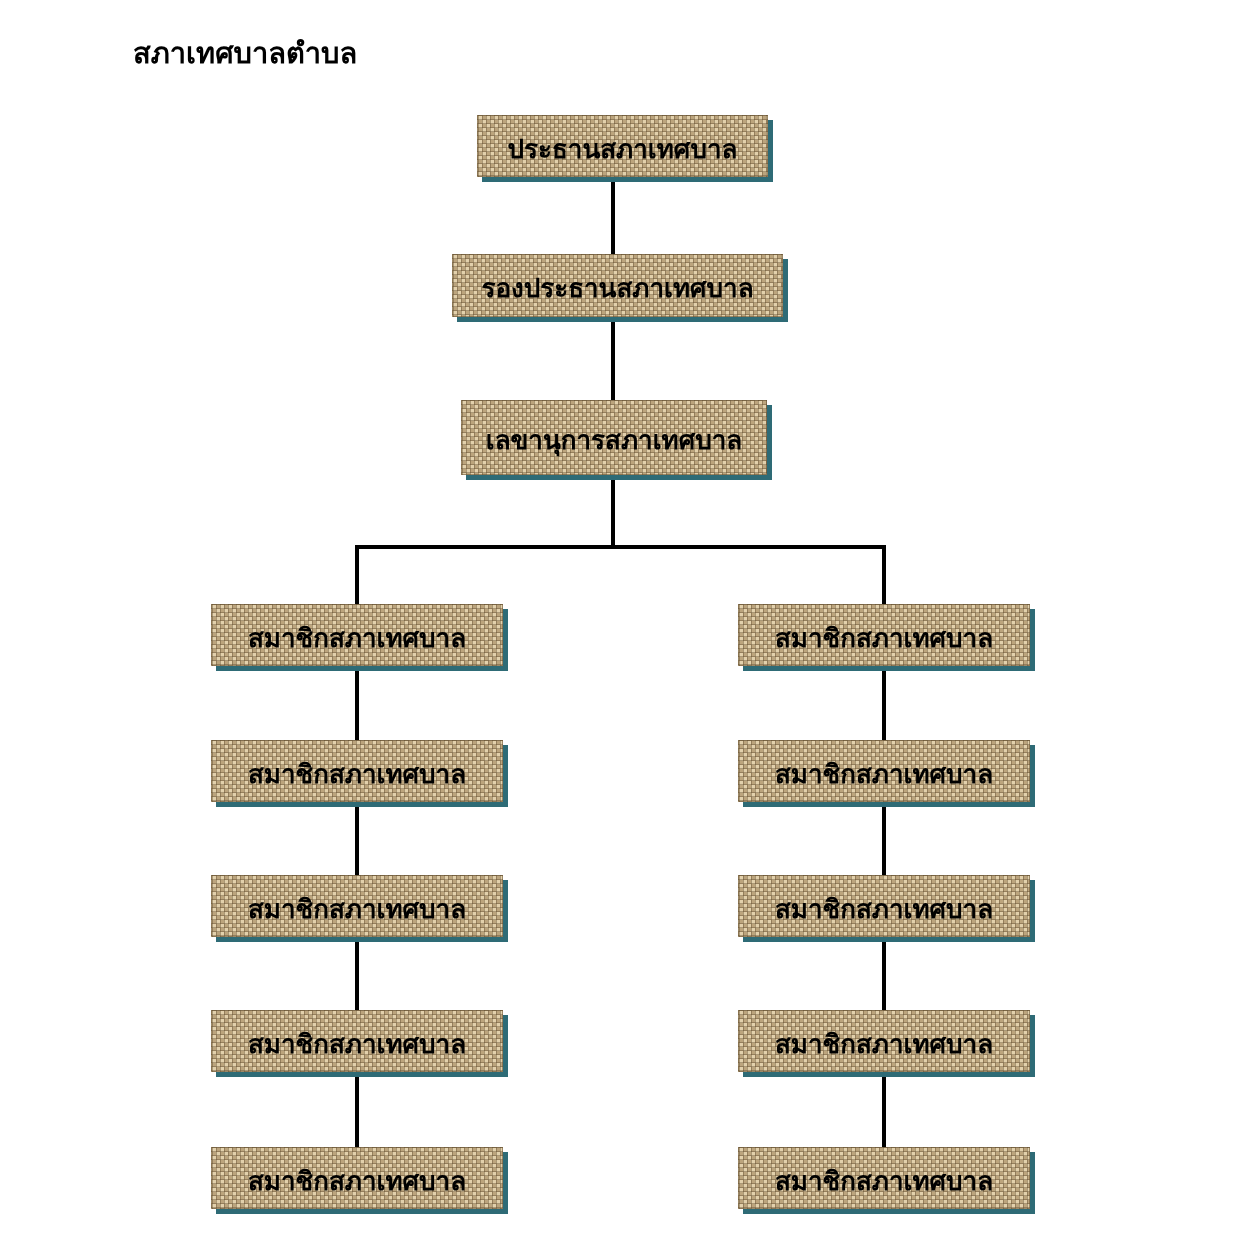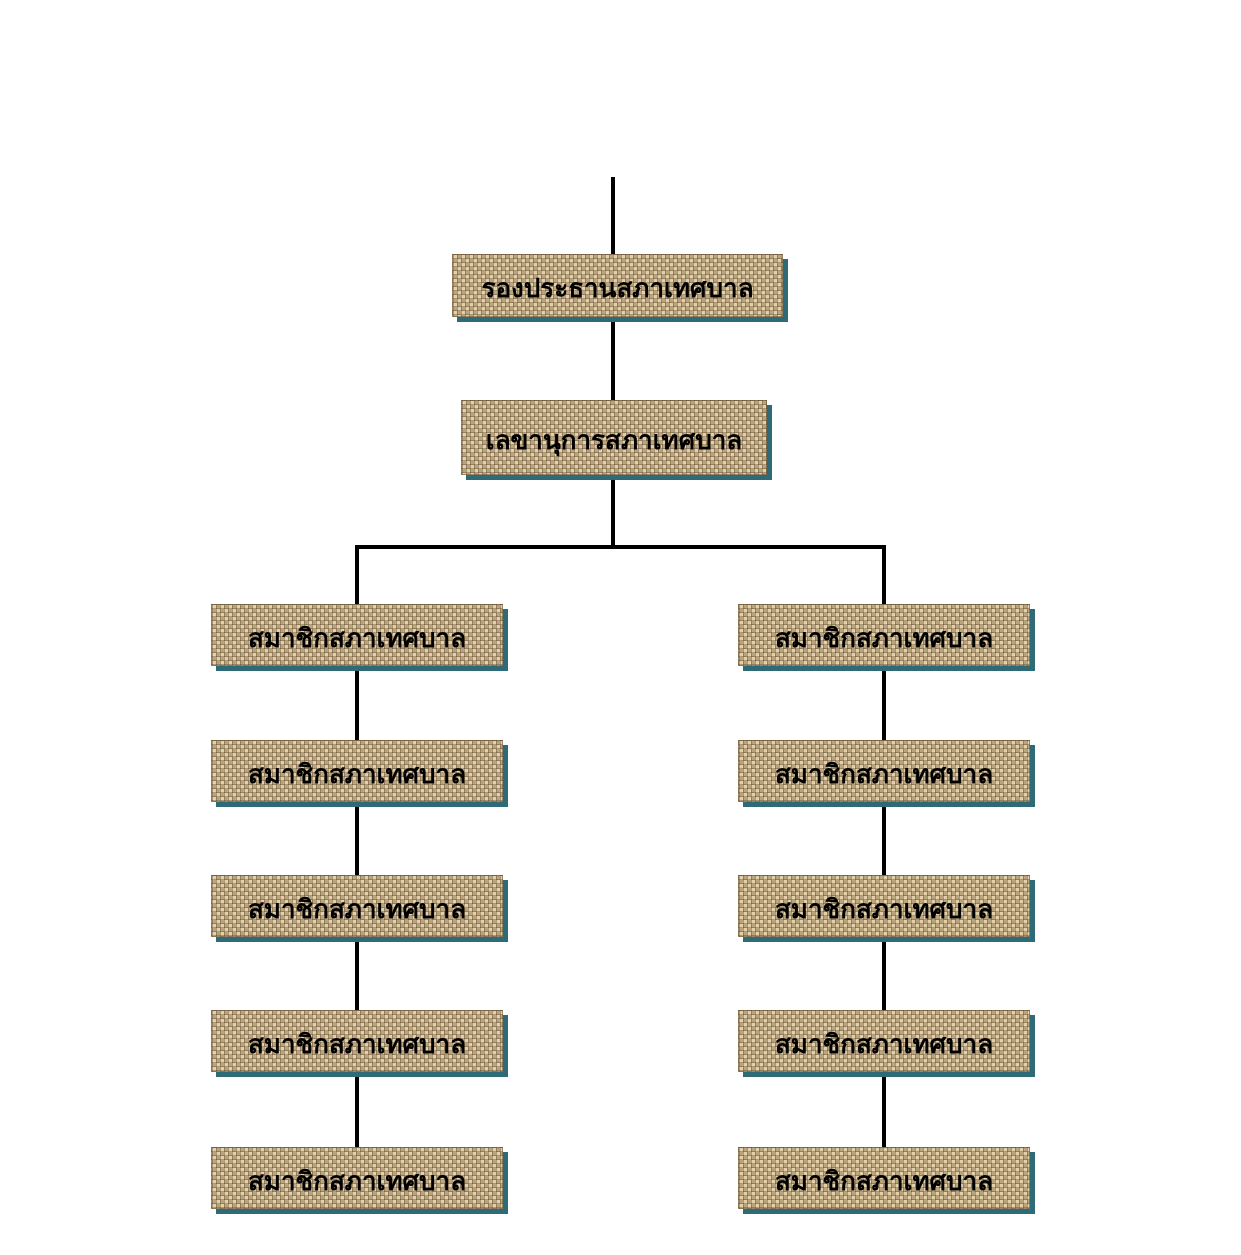--- a/index.html
+++ b/index.html
@@ -51,28 +51,32 @@
     color: var(--text, #000000);
     white-space: nowrap;
     text-align: center;
   }
 </style>
 </head>
 <body>
 
 <div class="canvas">
 
+  <h1 class="title">สภาเทศบาลตำบล</h1>
 
   <div class="line v" style="left:611px; top:177px; height:79px;"></div>
   <div class="line v" style="left:611px; top:316px; height:86px;"></div>
   <div class="line v" style="left:611px; top:461px; height:86px;"></div>
   <div class="line h" style="left:355px; top:545px; width:531px;"></div>
   <div class="line v" style="left:355px; top:545px; height:664px;"></div>
   <div class="line v" style="left:882px; top:545px; height:664px;"></div>
 
+  <div class="node" style="left:477px; top:115px; width:291px; height:62px;">
+    <span>ประธานสภาเทศบาล</span>
+  </div>
 
   <div class="node" style="left:452px; top:254px; width:331px; height:63px;text-align:center;">
     <span>รองประธานสภาเทศบาล</span>
   </div>
 
   <div class="node" style="left:461px; top:400px; width:306px; height:75px;">
     <span>เลขานุการสภาเทศบาล</span>
   </div>
 
   <div class="node" style="left:211px; top:604px; width:292px; height:62px;">

